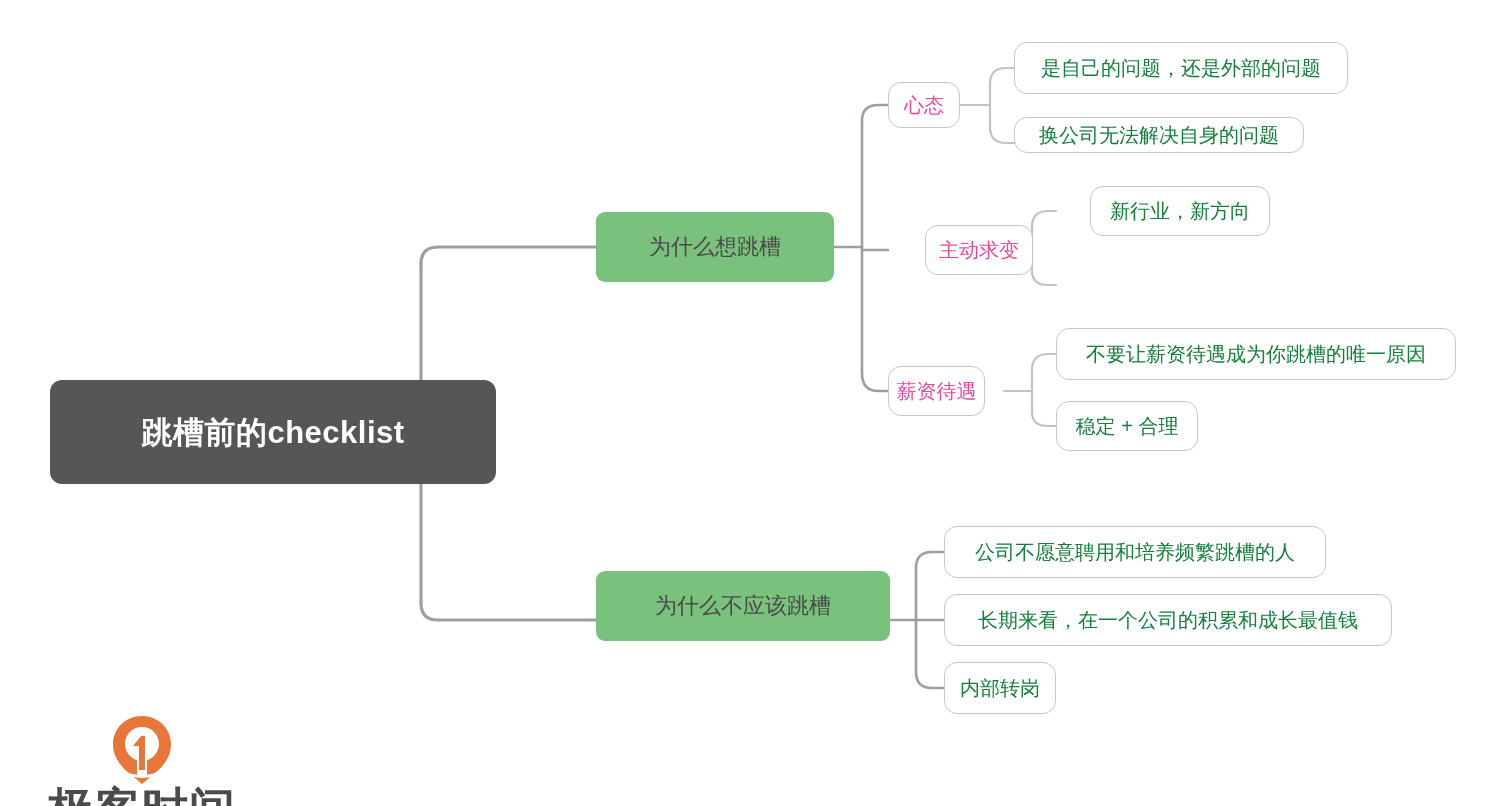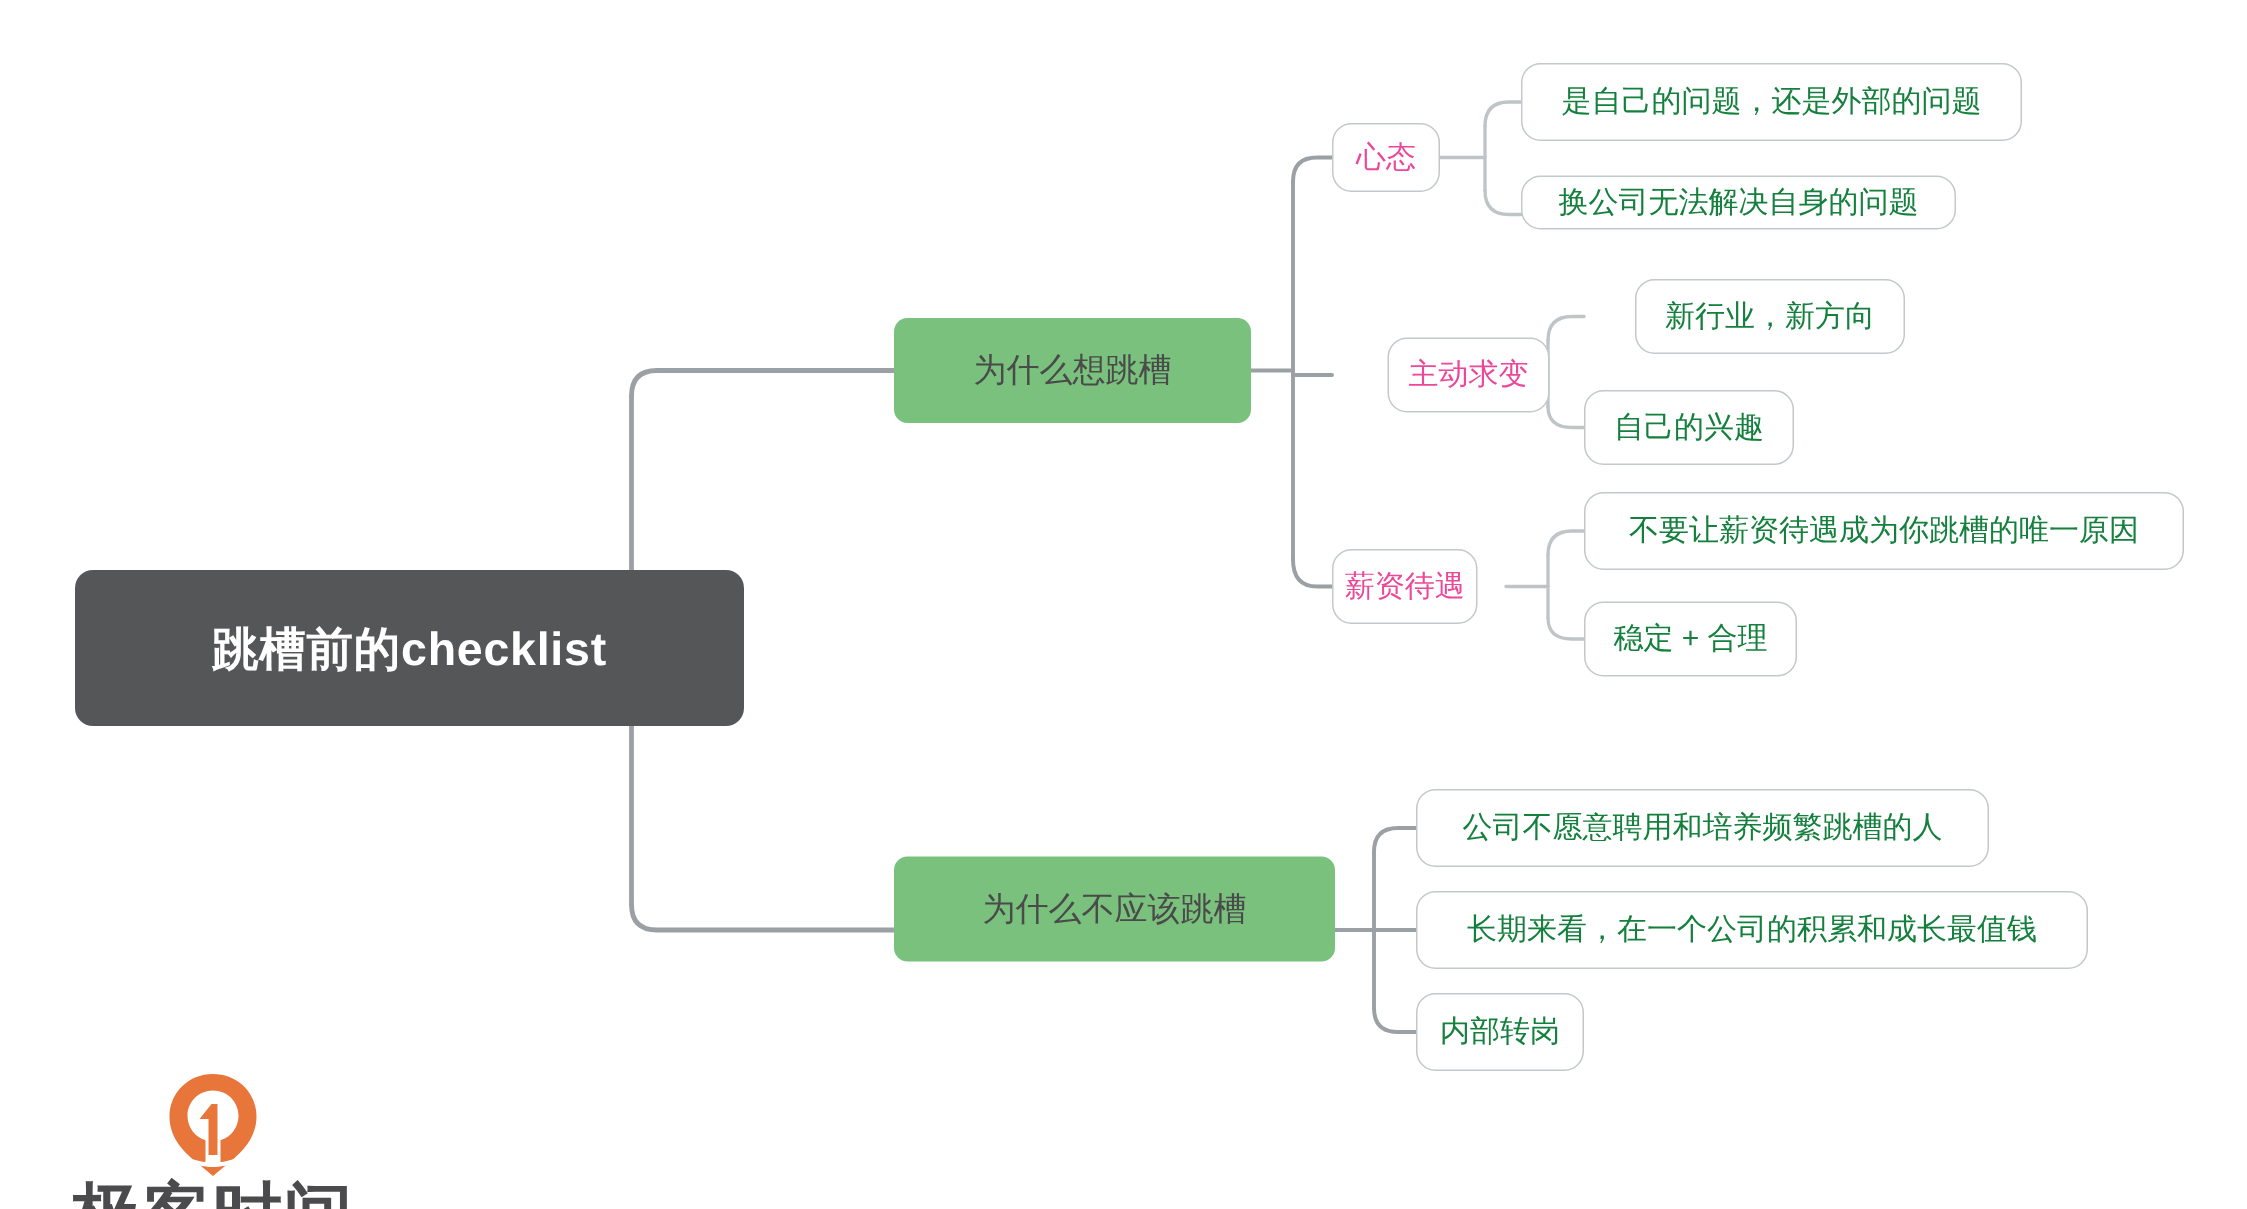--- a/index.html
+++ b/index.html
@@ -152,23 +152,20 @@
   <div class="node leaf" style="left:1014px; top:117px; width:290px; height:36px;">
     <span>换公司无法解决自身的问题</span>
   </div>
 
   <div class="node sub" style="left:888px; top:225px; width:108px; height:50px;margin-left:37px;">
     <span>主动求变</span>
   </div>
   <div class="node leaf" style="left:1056px; top:186px; width:180px; height:50px;margin-left:34px;">
     <span>新行业，新方向</span>
   </div>
-  <div class="node leaf" style="left:1056px; top:260px; width:140px; height:50px;">
-    <span>自己的兴趣</span>
-  </div>
 
   <div class="node sub" style="left:888px; top:366px; width:97px; height:50px;">
     <span>薪资待遇</span>
   </div>
   <div class="node leaf" style="left:1056px; top:328px; width:400px; height:52px;">
     <span>不要让薪资待遇成为你跳槽的唯一原因</span>
   </div>
   <div class="node leaf" style="left:1056px; top:401px; width:142px; height:50px;">
     <span>稳定 + 合理</span>
   </div>

